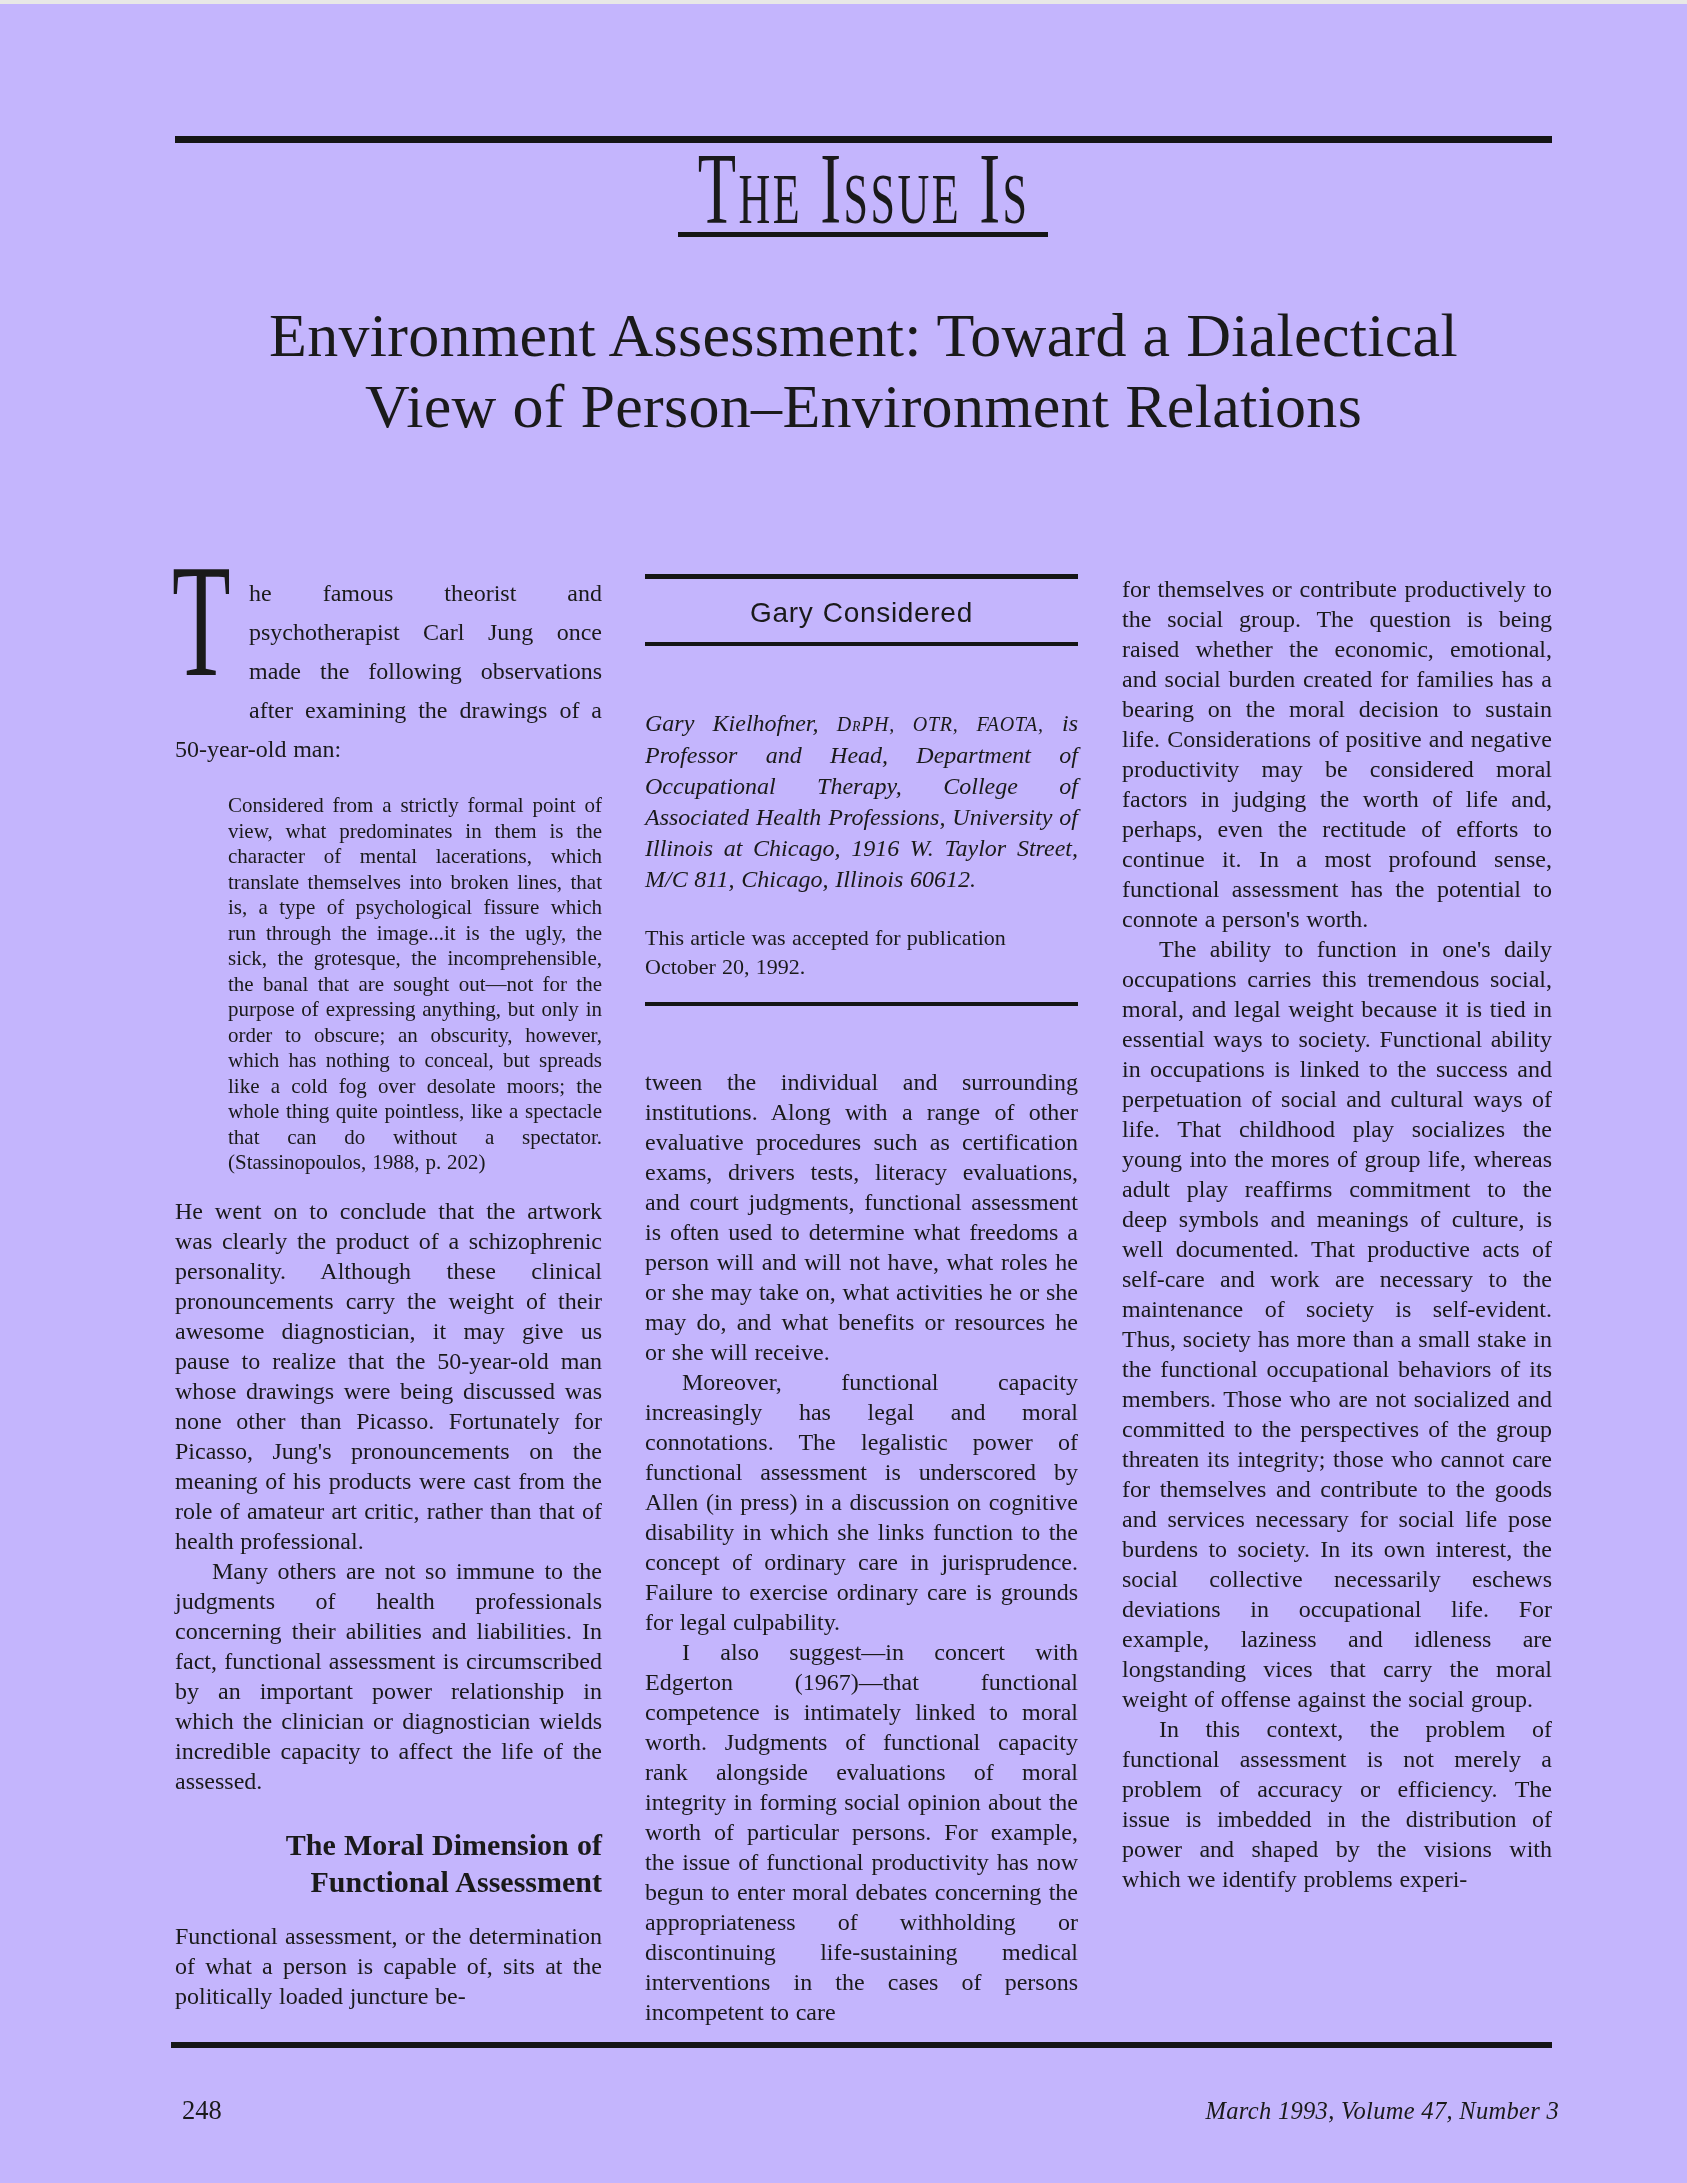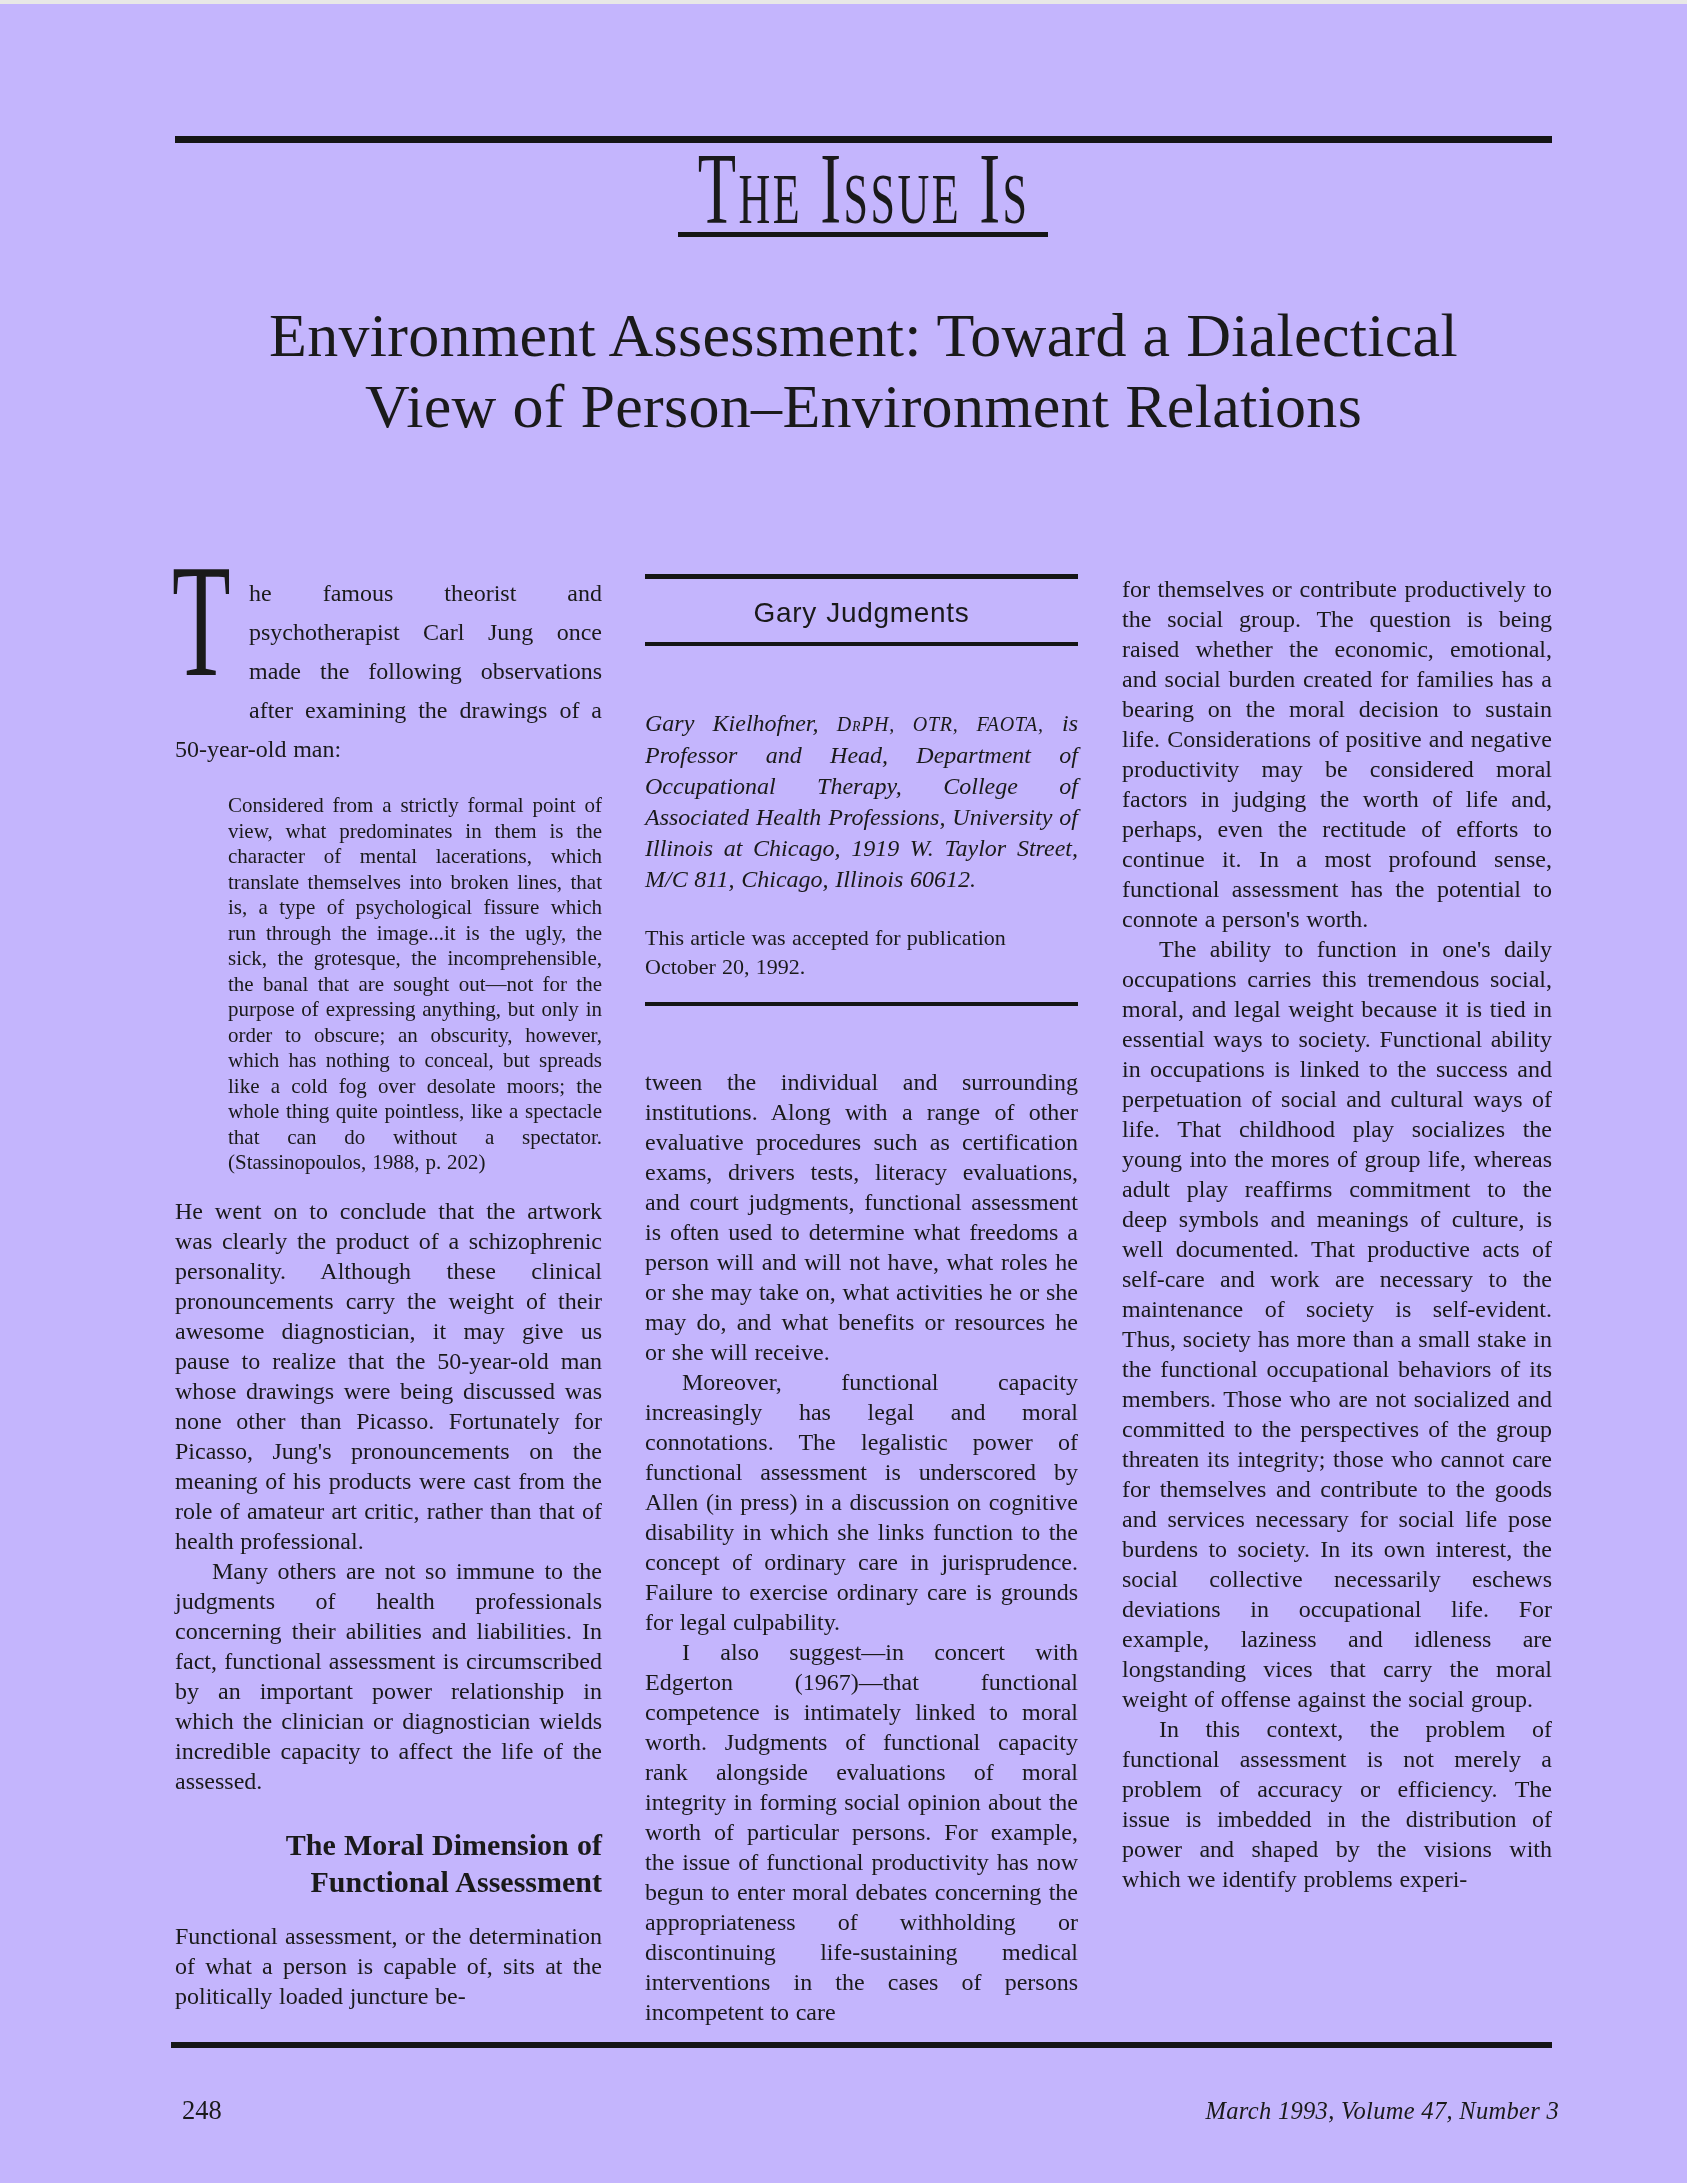--- a/index.html
+++ b/index.html
@@ -123,23 +123,23 @@
     </p>
     <div class="quote">Considered from a strictly formal point of view, what predominates in them is the character of mental lacerations, which translate themselves into broken lines, that is, a type of psychological fissure which run through the image...it is the ugly, the sick, the grotesque, the incomprehensible, the banal that are sought out—not for the purpose of expressing anything, but only in order to obscure; an obscurity, however, which has nothing to conceal, but spreads like a cold fog over desolate moors; the whole thing quite pointless, like a spectacle that can do without a spectator. (Stassinopoulos, 1988, p. 202)</div>
     <p class="para">He went on to conclude that the artwork was clearly the product of a schizophrenic personality. Although these clinical pronouncements carry the weight of their awesome diagnostician, it may give us pause to realize that the 50-year-old man whose drawings were being discussed was none other than Picasso. Fortunately for Picasso, Jung's pronouncements on the meaning of his products were cast from the role of amateur art critic, rather than that of health professional.</p>
     <p class="para indent">Many others are not so immune to the judgments of health professionals concerning their abilities and liabilities. In fact, functional assessment is circumscribed by an important power relationship in which the clinician or diagnostician wields incredible capacity to affect the life of the assessed.</p>
     <h2 class="section-heading">The Moral Dimension of Functional Assessment</h2>
     <p class="para">Functional assessment, or the determination of what a person is capable of, sits at the politically loaded juncture be-</p>
   </div>
 
   <div id="col-mid" class="col">
     <div>
-      <div class="author-band">Gary Judgments</div>
+      <div class="author-band">Gary Considered</div>
       <div class="affiliation">
-        <span>Gary Kielhofner, </span><span class="creds">DrPH, OTR, FAOTA,</span><span> is Professor and Head, Department of Occupational Therapy, College of Associated Health Professions, University of Illinois at Chicago, 1919 W. Taylor Street, M/C 811, Chicago, Illinois 60612.</span>
+        <span>Gary Kielhofner, </span><span class="creds">DrPH, OTR, FAOTA,</span><span> is Professor and Head, Department of Occupational Therapy, College of Associated Health Professions, University of Illinois at Chicago, 1916 W. Taylor Street, M/C 811, Chicago, Illinois 60612.</span>
       </div>
       <div class="accepted">This article was accepted for publication October 20, 1992.</div>
       <div class="close-rule"></div>
     </div>
     <div class="mid-body">
       <p class="para">tween the individual and surrounding institutions. Along with a range of other evaluative procedures such as certification exams, drivers tests, literacy evaluations, and court judgments, functional assessment is often used to determine what freedoms a person will and will not have, what roles he or she may take on, what activities he or she may do, and what benefits or resources he or she will receive.</p>
       <p class="para indent">Moreover, functional capacity increasingly has legal and moral connotations. The legalistic power of functional assessment is underscored by Allen (in press) in a discussion on cognitive disability in which she links function to the concept of ordinary care in jurisprudence. Failure to exercise ordinary care is grounds for legal culpability.</p>
       <p class="para indent">I also suggest—in concert with Edgerton (1967)—that functional competence is intimately linked to moral worth. Judgments of functional capacity rank alongside evaluations of moral integrity in forming social opinion about the worth of particular persons. For example, the issue of functional productivity has now begun to enter moral debates concerning the appropriateness of withholding or discontinuing life-sustaining medical interventions in the cases of persons incompetent to care</p>
     </div>
   </div>

